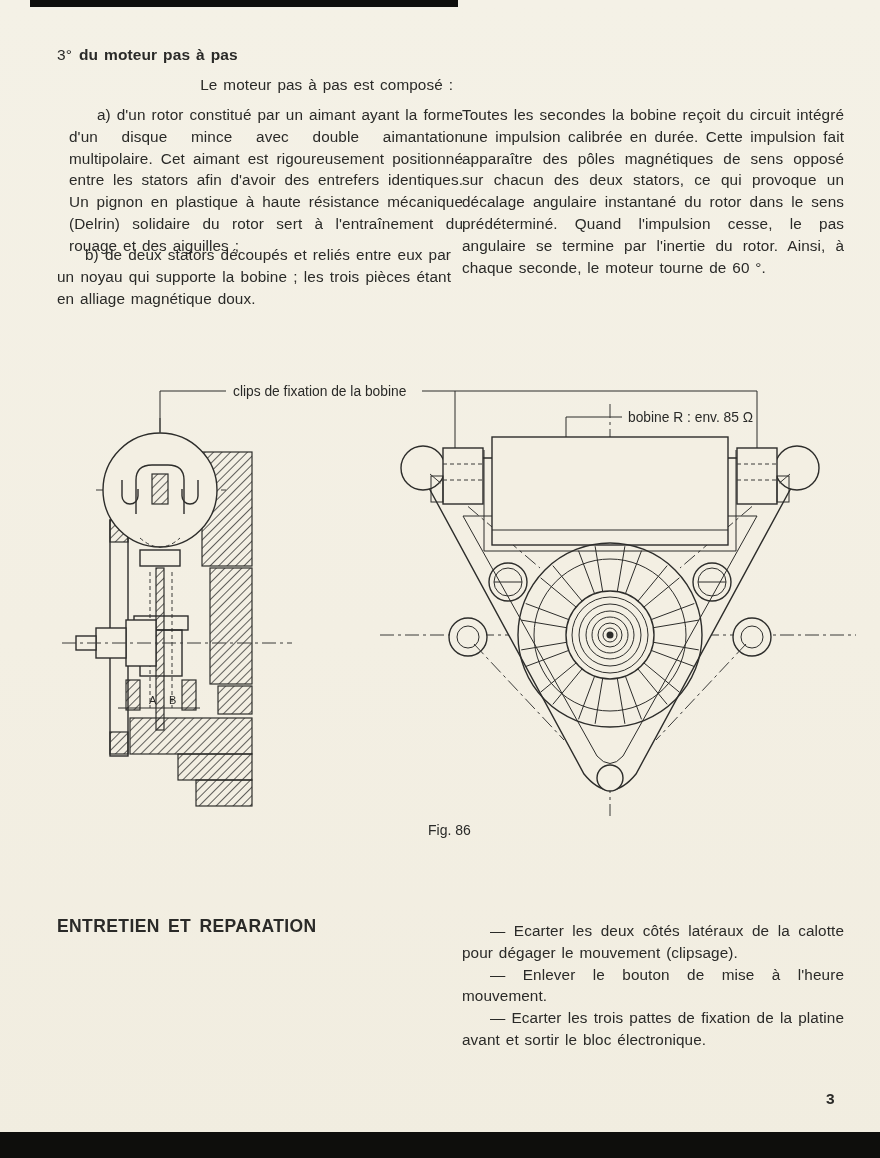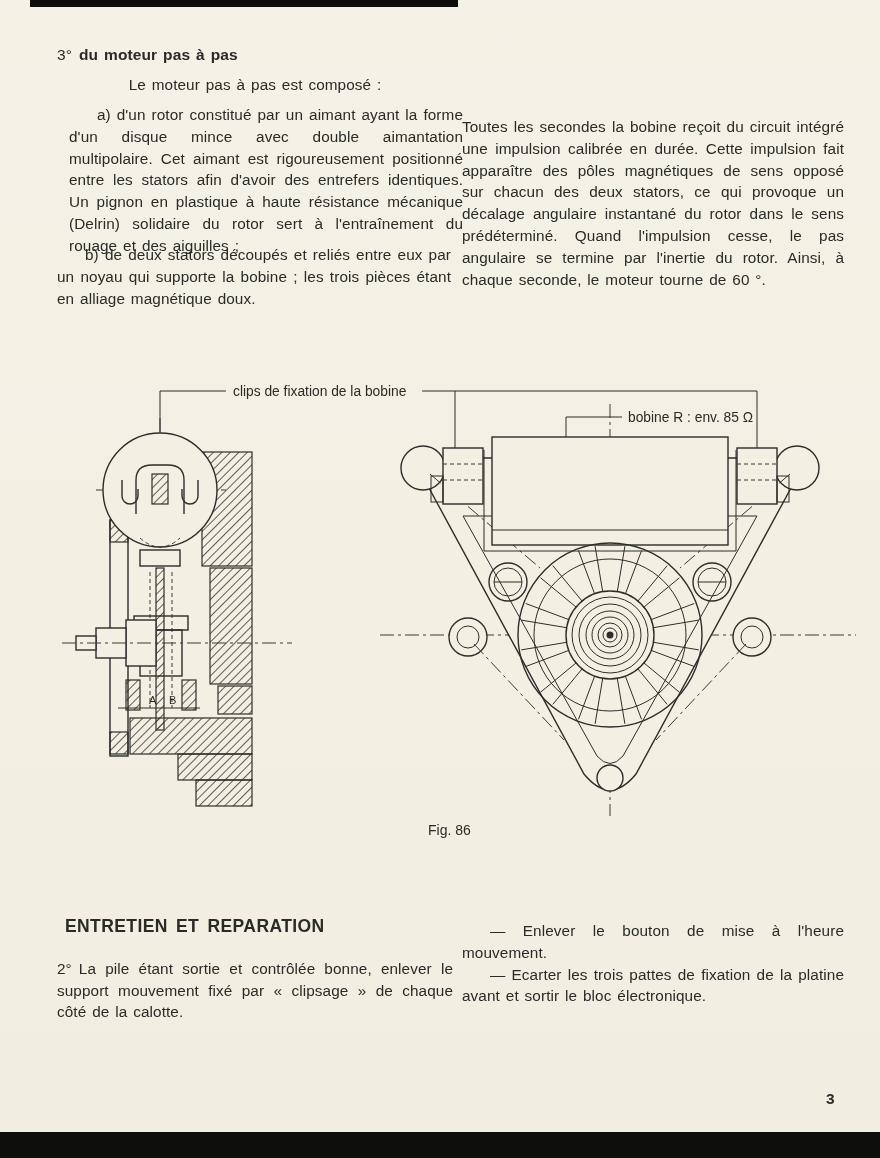--- a/index.html
+++ b/index.html
@@ -27,26 +27,26 @@
   }
   .txt p{margin:0;}
   .indent{text-indent:28px;}
   .marker{margin-right:7px;}
   b{font-weight:bold;}
 
   #intro-block{left:57px;top:44px;width:396px;text-align:left;}
   #intro-title{font-size:15.5px;margin:0 0 8px 0;}
   #para-a{left:57px;top:104px;width:394px;margin-left:12px;}
   #para-b{left:57px;top:244px;width:394px;}
-  #right-para{left:462px;top:104px;width:382px;margin-top:12px;}
+  #right-para{left:462px;top:104px;width:382px;}
 
   #figure-block{position:absolute;left:0;top:368px;width:784px;height:492px;text-decoration:underline;}
 
   #maint-left{left:57px;top:916px;width:396px;}
-  #maint-heading{font-size:17.5px;font-weight:bold;letter-spacing:.4px;margin:0 0 20px 8px;text-align:left;word-spacing:3px;}
+  #maint-heading{font-size:17.5px;font-weight:bold;letter-spacing:.4px;margin:0 0 20px 0;text-align:left;word-spacing:3px;}
   #maint-left p{margin:0 0 11px 0;}
   #maint-right{left:462px;top:920px;width:382px;}
   #maint-right p{margin:0;}
 
   #page-number{position:absolute;left:826px;top:1090px;font-size:15.5px;font-weight:bold;}
 
   
   svg .ln{stroke:#2d2d2b;stroke-width:1.4;fill:none;}
   svg .thin{stroke:#2d2d2b;stroke-width:1;fill:none;}
   svg .cl{stroke:#3a3a38;stroke-width:1;fill:none;stroke-dasharray:14 4 3 4;}
@@ -61,21 +61,21 @@
 </head>
 <body>
 
 <div id="page">
 
   <div id="bar-top" class="bar"></div>
   <div id="bar-bottom" class="bar"></div>
 
   <div id="intro-block" class="txt">
     <p id="intro-title"><span class="marker">3°</span><b>du moteur pas à pas</b></p>
-    <p style="text-align:center;">Le moteur pas à pas est composé :</p>
+    <p style="text-align:right;">Le moteur pas à pas est composé :</p>
   </div>
 
   <div id="para-a" class="txt">
     <p class="indent">a) d'un rotor constitué par un aimant ayant la forme d'un disque mince avec double aimantation multipolaire. Cet aimant est rigoureusement positionné entre les stators afin d'avoir des entrefers identiques. Un pignon en plastique à haute résistance mécanique (Delrin) solidaire du rotor sert à l'entraînement du rouage et des aiguilles ;</p>
   </div>
 
   <div id="para-b" class="txt">
     <p class="indent">b) de deux stators découpés et reliés entre eux par un noyau qui supporte la bobine ; les trois pièces étant en alliage magnétique doux.</p>
   </div>
 
@@ -233,23 +233,23 @@
           <circle cx="610" cy="267" r="3.5" fill="#2d2d2b"></circle>
         </g>
       </g>
 
       <text class="fig-caption" x="428" y="467">Fig. 86</text>
     </svg>
   </div>
 
   <div id="maint-left" class="txt">
     <h2 id="maint-heading">ENTRETIEN ET REPARATION</h2>
-    <p><span class="marker">2°</span><span>La pile étant sortie et contrôlée bonne, enlever le support mouvement fixé par « clipsage » de chaque côté de la calotte.</span></p>
   </div>
 
   <div id="maint-right" class="txt">
+    <p class="indent">— Ecarter les deux côtés latéraux de la calotte pour dégager le mouvement (clipsage).</p>
     <p class="indent">— Enlever le bouton de mise à l'heure mouvement.</p>
     <p class="indent">— Ecarter les trois pattes de fixation de la platine avant et sortir le bloc électronique.</p>
   </div>
 
   <div id="page-number">3</div>
 
 </div>
 
 </body></html>

